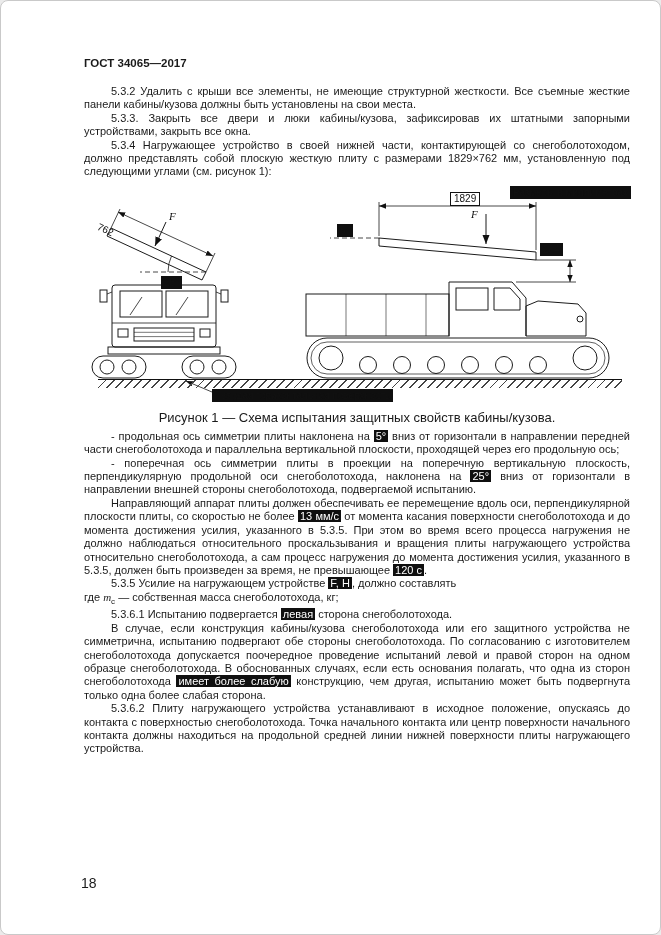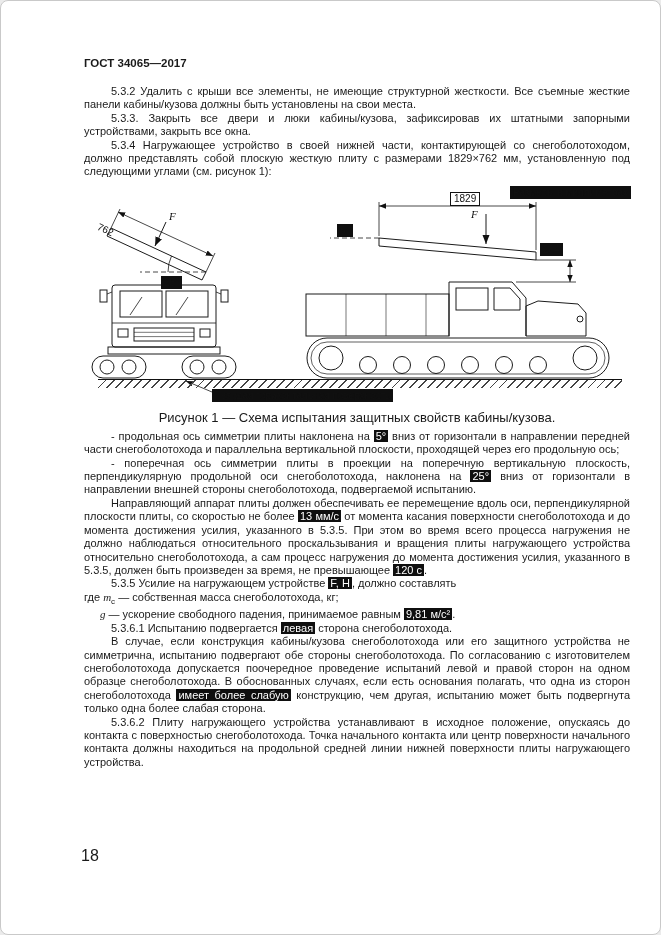--- a/index.html
+++ b/index.html
@@ -29,21 +29,21 @@
   .lbl-5{left:253px;top:38px}
   .lbl-264{left:456px;top:57px}
   .lbl-surface{left:128px;top:203px}
   .ground{position:absolute;left:14px;top:193px;width:524px;height:8px;
           border-top:1.4px solid #111;
           background:repeating-linear-gradient(135deg,transparent 0 5px,#444 5px 6.3px)}
   .caption{text-align:center;font-size:13px;margin-top:4px}
 
   .formula-row{position:relative;text-align:center;font-size:11.5px;margin:6px 0 5px}
   .formula-num{position:absolute;right:0;top:1px;font-size:11px}
-  .page-number{position:absolute;left:80px;top:846px;font-size:16px}
+  .page-number{position:absolute;left:80px;top:874px;font-size:14px}
 </style>
 </head>
 <body>
 
 <div class="page">
 
   <div class="gost-header">ГОСТ 34065—2017</div>
 
   <p class="body">5.3.2 Удалить с крыши все элементы, не имеющие структурной жесткости. Все съемные жесткие панели кабины/кузова должны быть установлены на свои места.</p>
   <p class="body">5.3.3. Закрыть все двери и люки кабины/кузова, зафиксировав их штатными запорными устройствами, закрыть все окна.</p>
@@ -146,21 +146,20 @@
   <p class="body"><span>- поперечная ось симметрии плиты в проекции на поперечную вертикальную плоскость, перпендикулярную продольной оси снегоболотохода, наклонена на </span><span class="hl">25°</span><span> вниз от горизонтали в направлении внешней стороны снегоболотохода, подвергаемой испытанию.</span></p>
 
 
   <p class="body"><span>Направляющий аппарат плиты должен обеспечивать ее перемещение вдоль оси, перпендикулярной плоскости плиты, со скоростью не более </span><span class="hl">13 мм/с</span><span> от момента касания поверхности снегоболотохода и до момента достижения усилия, указанного в 5.3.5. При этом во время всего процесса нагружения не должно наблюдаться относительного проскальзывания и вращения плиты нагружающего устройства относительно снегоболотохода, а сам процесс нагружения до момента достижения усилия, указанного в 5.3.5, должен быть произведен за время, не превышающее </span><span class="hl">120 с</span><span>.</span></p>
 
   <p class="body"><span>5.3.5 Усилие на нагружающем устройстве </span><span class="hl">F, Н</span><span>, должно составлять</span></p>
 
 
   <p class="body no-indent"><span>где </span><span class="vr">m</span><sub>с</sub><span> — собственная масса снегоболотохода, кг;</span></p>
 
-  <p class="body no-indent g-indent"><span class="vr">g</span><span> — ускорение свободного падения, принимаемое равным </span><span class="hl">9,81 м/с²</span><span>.</span></p>
 
 
   <p class="body"><span>5.3.6.1 Испытанию подвергается </span><span class="hl">левая</span><span> сторона снегоболотохода.</span></p>
 
   <p class="body"><span>В случае, если конструкция кабины/кузова снегоболотохода или его защитного устройства не симметрична, испытанию подвергают обе стороны снегоболотохода. По согласованию с изготовителем снегоболотохода допускается поочередное проведение испытаний левой и правой сторон на одном образце снегоболотохода. В обоснованных случаях, если есть основания полагать, что одна из сторон снегоболотохода </span><span class="hl">имеет более слабую</span><span> конструкцию, чем другая, испытанию может быть подвергнута только одна более слабая сторона.</span></p>
 
   <p class="body">5.3.6.2 Плиту нагружающего устройства устанавливают в исходное положение, опускаясь до контакта с поверхностью снегоболотохода. Точка начального контакта или центр поверхности начального контакта должны находиться на продольной средней линии нижней поверхности плиты нагружающего устройства.</p>
 
   <div class="page-number">18</div>
 </div>

